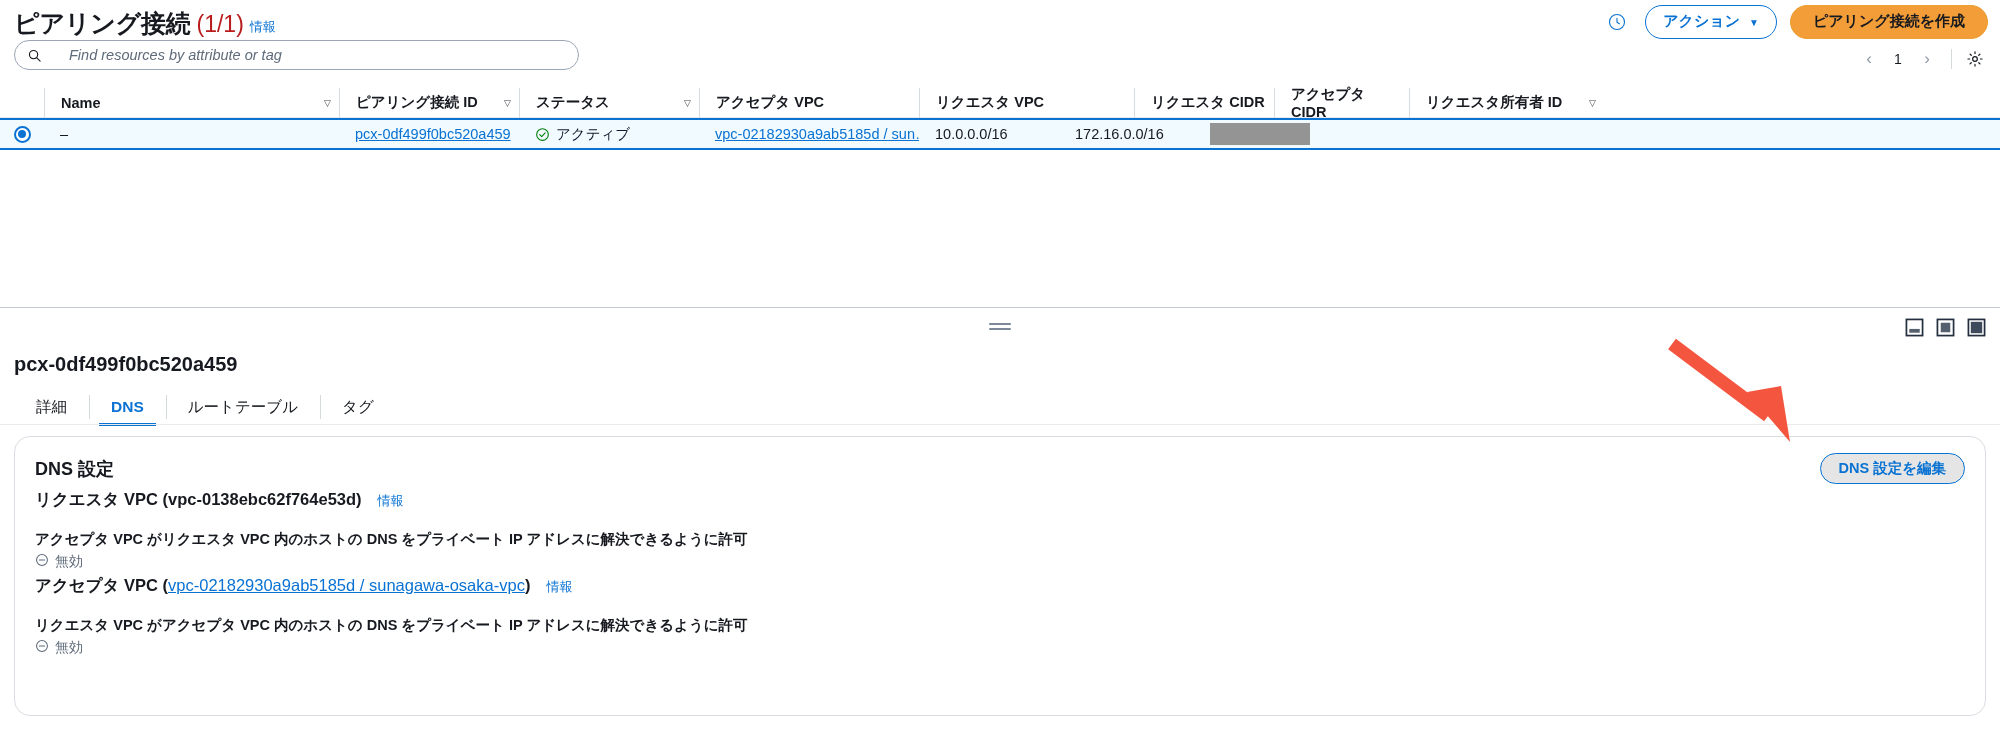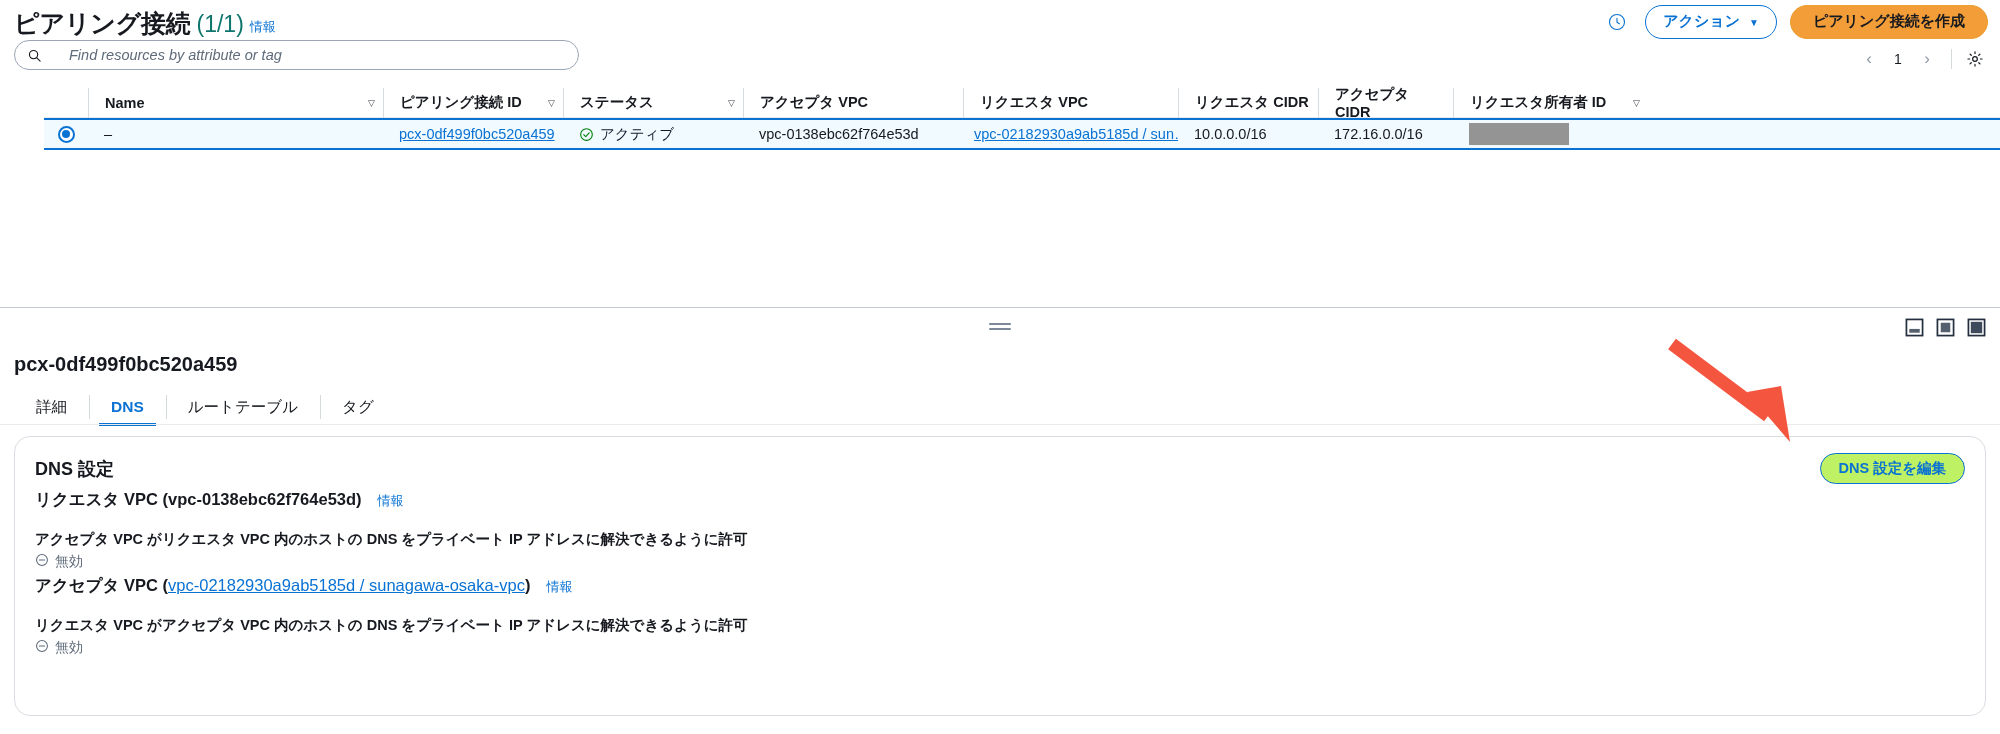--- a/index.html
+++ b/index.html
@@ -18,21 +18,21 @@
   .top-section { position: relative; height: 308px; }
 
   .page-title-row {
     position: absolute; left: 14px; top: 8px;
     display: flex; align-items: baseline; gap: 6px;
   }
   .page-title {
     font-size: 25px; font-weight: 700; letter-spacing: -0.2px;
     color: #16191f; line-height: 1.2;
   }
-  .page-count { font-size: 23px; font-weight: 400; color: #0f766e; }
+  .page-count { font-size: 23px; font-weight: 400; color: #b91c1c; }
   .info-link {
     font-size: 13px; color: #0972d3; text-decoration: none; cursor: pointer;
     position: relative; top: -1px;
   }
 
   
   .toolbar-right {
     position: absolute; right: 12px; top: 5px;
     display: flex; align-items: center; gap: 13px;
   }
@@ -78,21 +78,21 @@
     background: #fff; display: flex; align-items: center; padding: 0 12px; gap: 25px;
   }
   .search-input {
     border: none; outline: none; flex: 1;
     font-size: 14.5px; font-style: italic; color: #5f6b7a;
     font-family: "Liberation Sans", sans-serif; background: transparent;
   }
   .search-input::placeholder { color: #5f6b7a; font-style: italic; opacity: 1; }
 
   
-  .table { position: absolute; left: 0; top: 88px; width: 2000px; padding-left: 44px; }
+  .table { position: absolute; left: 0; top: 88px; width: 2000px; }
   .thead {
     display: flex; align-items: center; height: 30px;
     font-size: 14.5px; font-weight: 700; color: #16191f;
     border-bottom: 1px solid #e9ebed;
   }
   .th {
     display: flex; align-items: center; justify-content: space-between;
     height: 30px; padding-left: 16px; padding-right: 8px;
     border-left: 1px solid #d7dce1; position: relative;
   }
@@ -163,21 +163,21 @@
   
   .card {
     position: absolute; left: 14px; top: 128px; width: 1972px; height: 280px;
     border: 1px solid #d9dde2; border-radius: 16px; background: #fff;
   }
   .card-title {
     position: absolute; left: 20px; top: 20px; font-size: 18px; font-weight: 700; color: #16191f;
   }
   .edit-btn {
     position: absolute; right: 20px; top: 16px;
-    border: 1.6px solid #0972d3; color: #0972d3; background: #bef264;
+    border: 1.6px solid #0972d3; color: #0972d3; background: #e5e5e5;
     border-radius: 18px; height: 31px; padding: 0 18px;
     font-size: 14.5px; font-weight: 700; cursor: pointer;
     display: flex; align-items: center; font-family: "Liberation Sans", sans-serif;
   }
   .sec-head {
     position: absolute; left: 20px; font-size: 16.5px; font-weight: 700; color: #16191f;
     display: flex; align-items: baseline; gap: 16px; white-space: nowrap; text-align: right;
   }
   .sec-head .hinfo { font-size: 13px; font-weight: 400; color: #0972d3; cursor: pointer; }
   .sec-head .vpclink { color: #0972d3; text-decoration: underline; cursor: pointer; font-weight: 400; }
@@ -285,21 +285,20 @@
         </div>
         <div class="td" style="width:180px">
           <span class="status-cell">
             <svg width="15" height="15" viewBox="0 0 24 24" fill="none">
               <circle cx="12" cy="12" r="9.3" stroke="#037f0c" stroke-width="1.8"></circle>
               <path d="M7.6 12.3l3.1 3 5.6-6" stroke="#037f0c" stroke-width="1.8" stroke-linecap="round" stroke-linejoin="round"></path>
             </svg>
             <span class="status-text">アクティブ</span>
           </span>
         </div>
-        <div class="td" style="width:215px">vpc-0138ebc62f764e53d</div>
         <div class="td" style="width:220px">
           <span class="link">vpc-02182930a9ab5185d / sun…</span>
         </div>
         <div class="td" style="width:140px">10.0.0.0/16</div>
         <div class="td" style="width:135px">172.16.0.0/16</div>
         <div class="td" style="width:195px">
           <span class="redacted"></span>
         </div>
       </div>
     </div>

